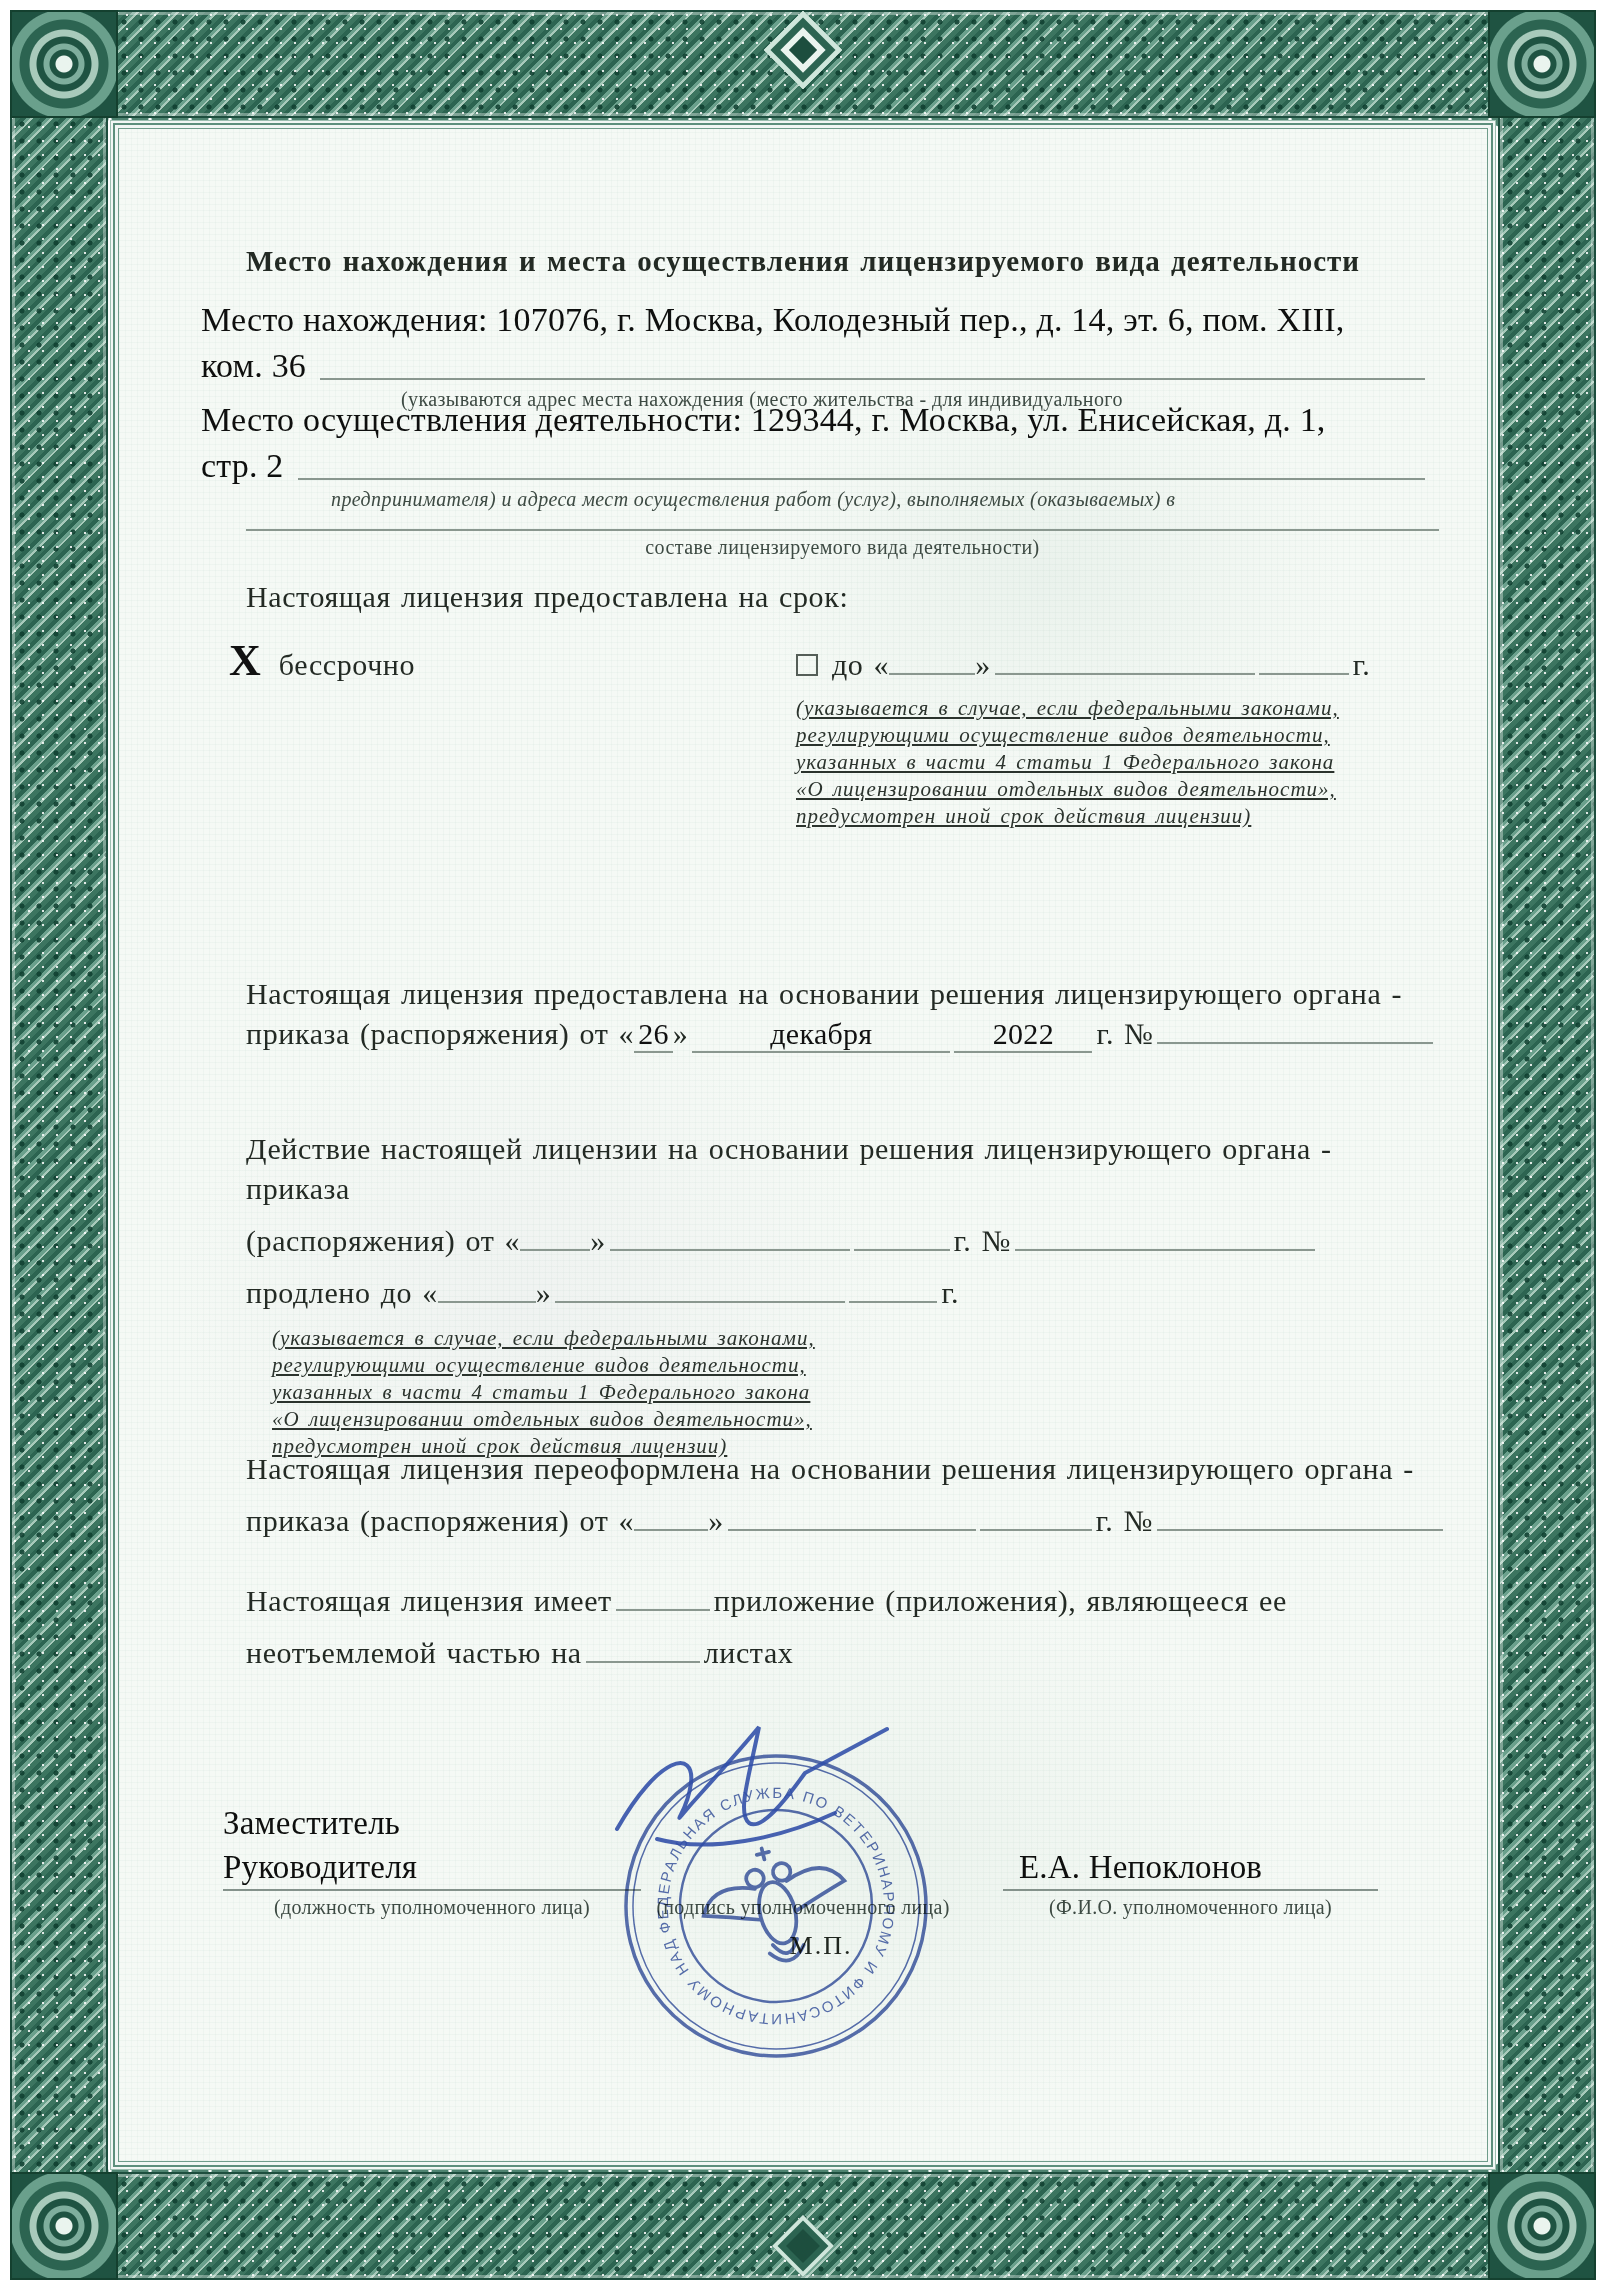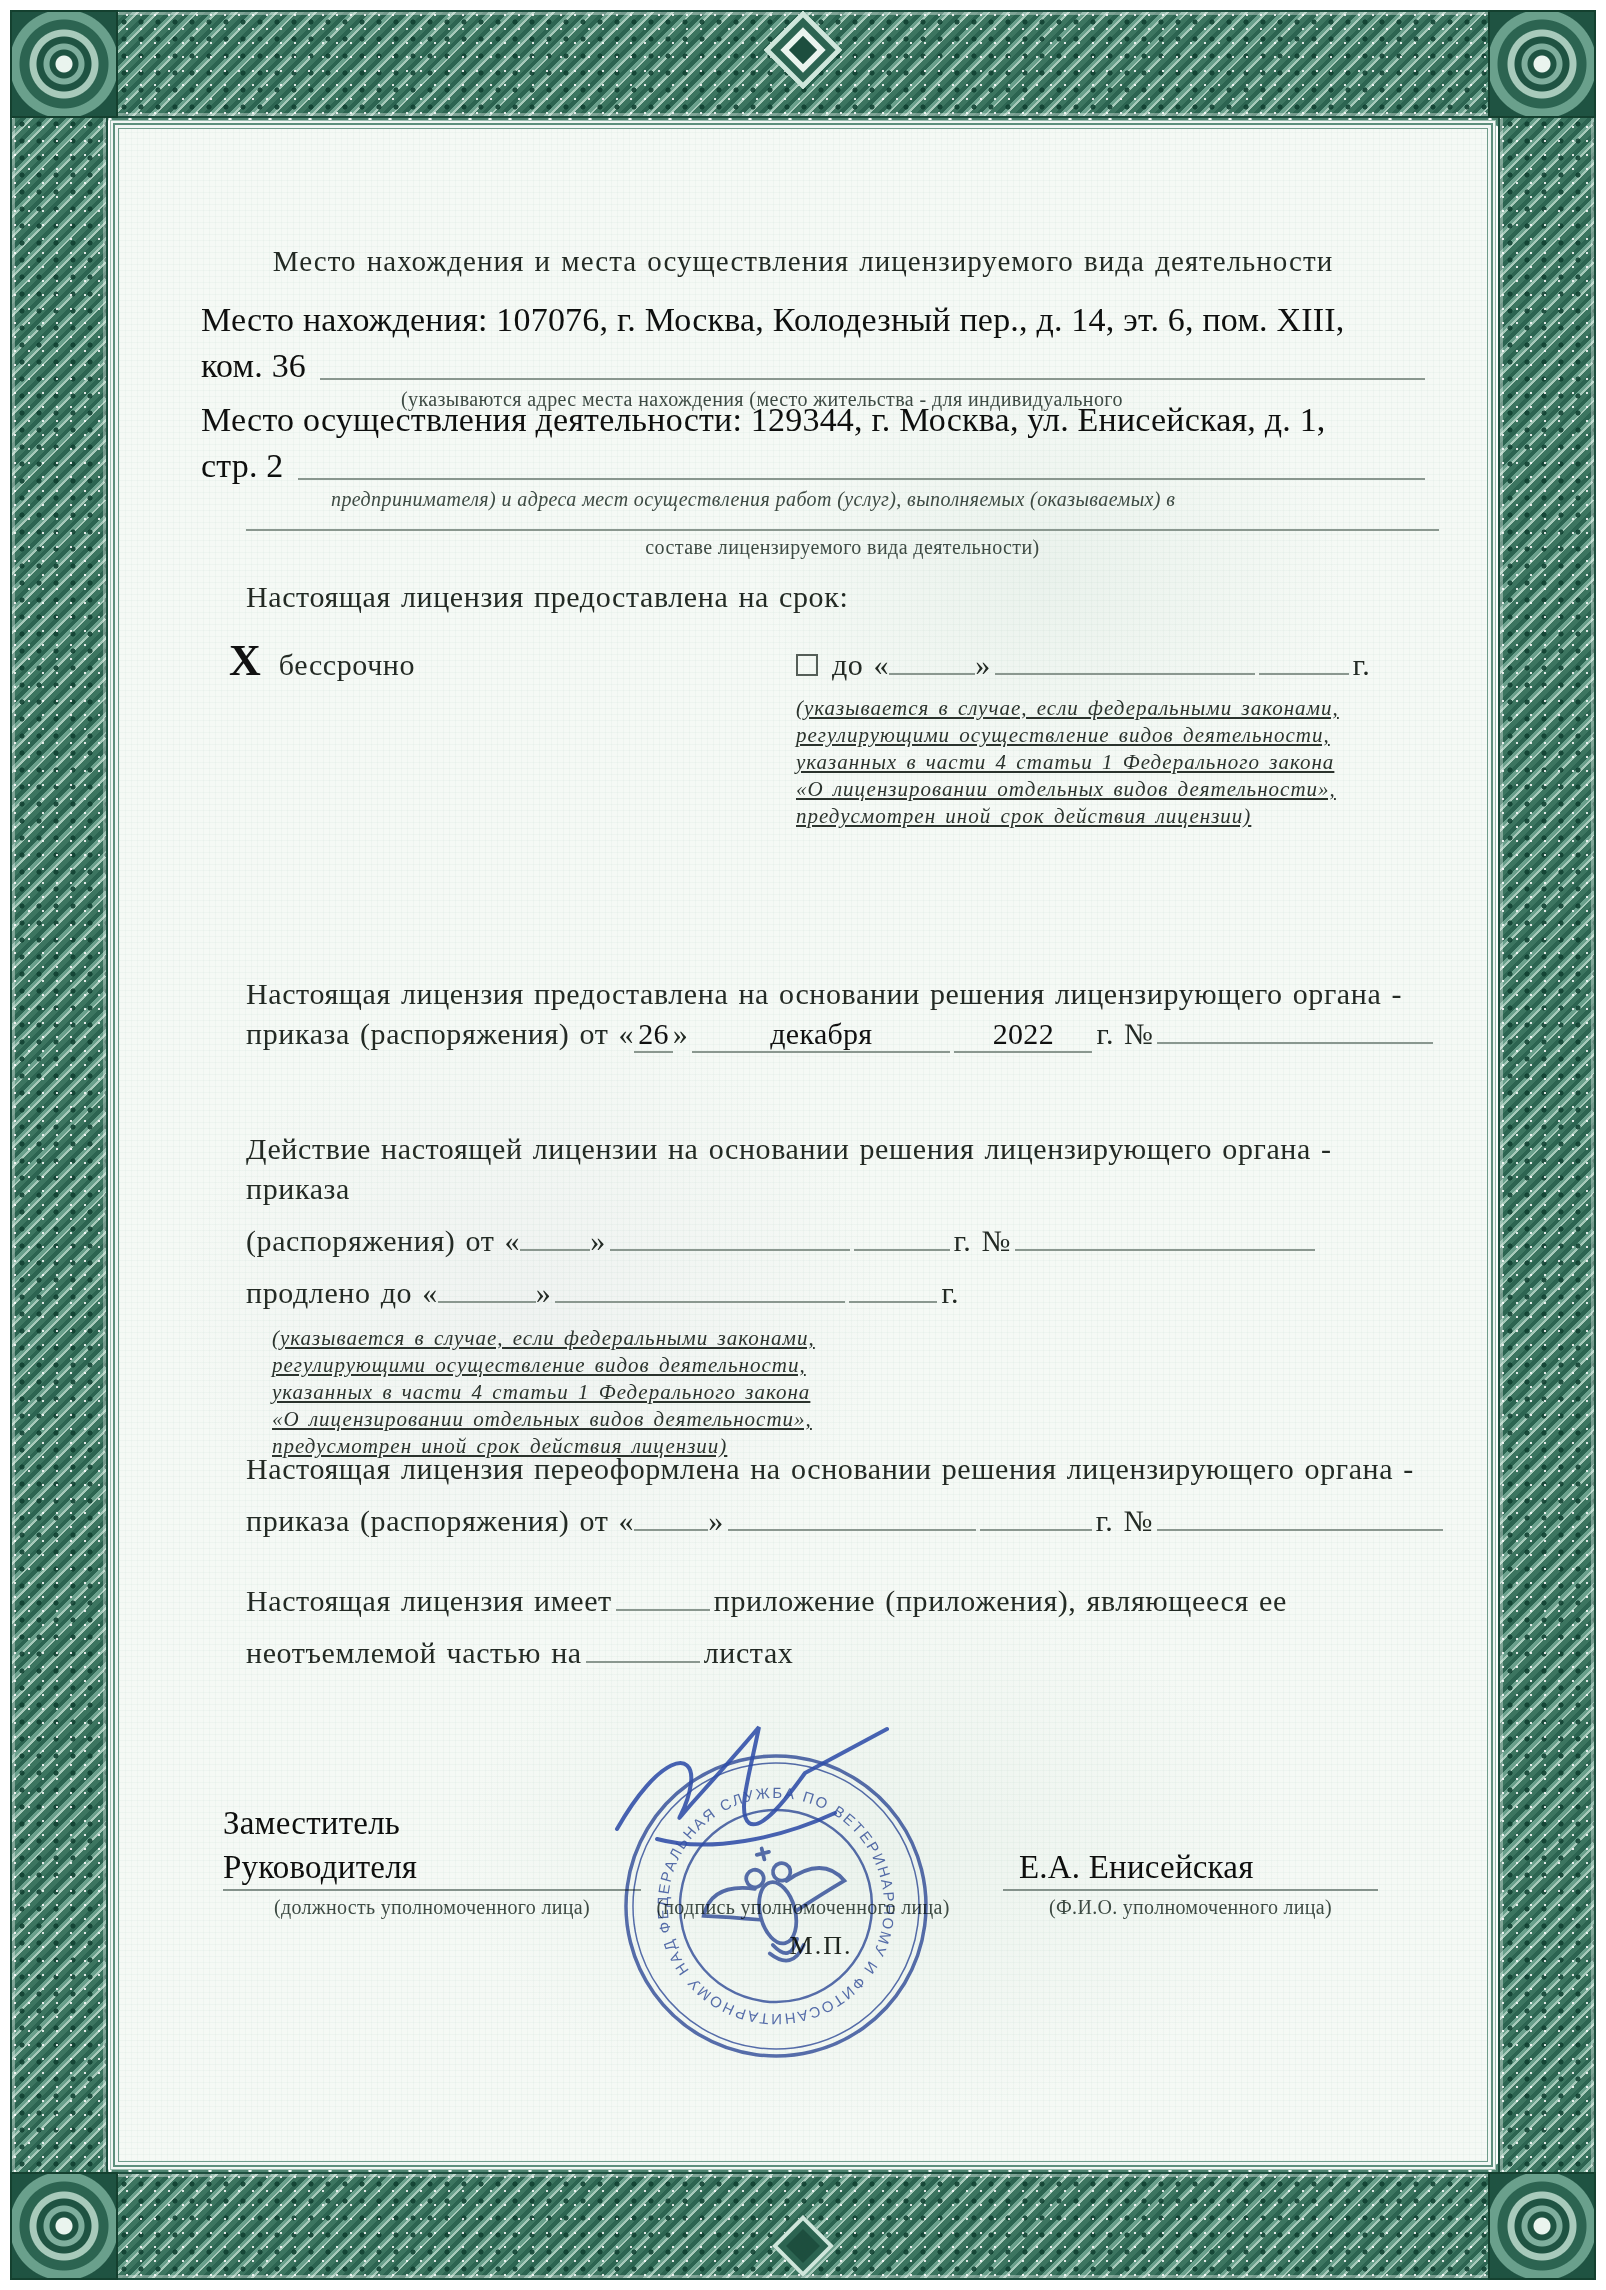--- a/index.html
+++ b/index.html
@@ -96,21 +96,21 @@
   <div class="corner tl"></div>
   <div class="corner tr"></div>
   <div class="corner bl"></div>
   <div class="corner br"></div>
   <div class="top-diamond"></div>
   <div class="bottom-diamond"></div>
 
   <div class="paper">
     <div class="content">
 
-      <div class="block" style="top:112px;left:0;right:0;text-align:center;">
+      <div class="block" style="top:112px;left:0;right:0;text-align:center;font-weight:bold;">
         <span class="t" style="font-size:29px;letter-spacing:1px;">Место нахождения и места осуществления лицензируемого вида деятельности</span>
       </div>
 
       <div class="block" style="top:168px;left:82px;right:62px;">
         <div class="addr-line">Место нахождения: 107076, г. Москва, Колодезный пер., д. 14, эт. 6, пом. XIII,</div>
         <div class="addr-row">
           <span class="addr-line">ком. 36</span>
           <span class="rule"></span>
         </div>
         <div class="cap" style="padding-left:200px;margin-top:-2px;">(указываются адрес места нахождения (место жительства - для индивидуального</div>
@@ -218,21 +218,21 @@
         <div class="sig-col" style="width:418px;">
           <div class="sig-name">Заместитель</div>
           <div class="sig-name sig-underline">Руководителя</div>
           <div class="sig-cap">(должность уполномоченного лица)</div>
         </div>
         <div class="sig-col" style="width:320px;margin-left:2px;align-items:center;">
           <div class="sig-underline" style="height:44px;"></div>
           <div class="sig-cap">(подпись уполномоченного лица)</div>
         </div>
         <div class="sig-col" style="width:375px;margin-left:40px;">
-          <div class="sig-name sig-underline" style="padding-left:16px;">Е.А. Енисейская</div>
+          <div class="sig-name sig-underline" style="padding-left:16px;">Е.А. Непоклонов</div>
           <div class="sig-cap">(Ф.И.О. уполномоченного лица)</div>
         </div>
       </div>
 
       <div class="mp" style="left:632px;top:1802px;width:140px;">М.П.</div>
 
       <div class="stamp-wrap" style="left:497px;top:1617px;width:320px;height:320px;">
         <svg width="320" height="320" viewBox="0 0 320 320">
           <g fill="none" stroke="#3550a2">
             <circle cx="160" cy="160" r="150" stroke-width="3.5"></circle>

